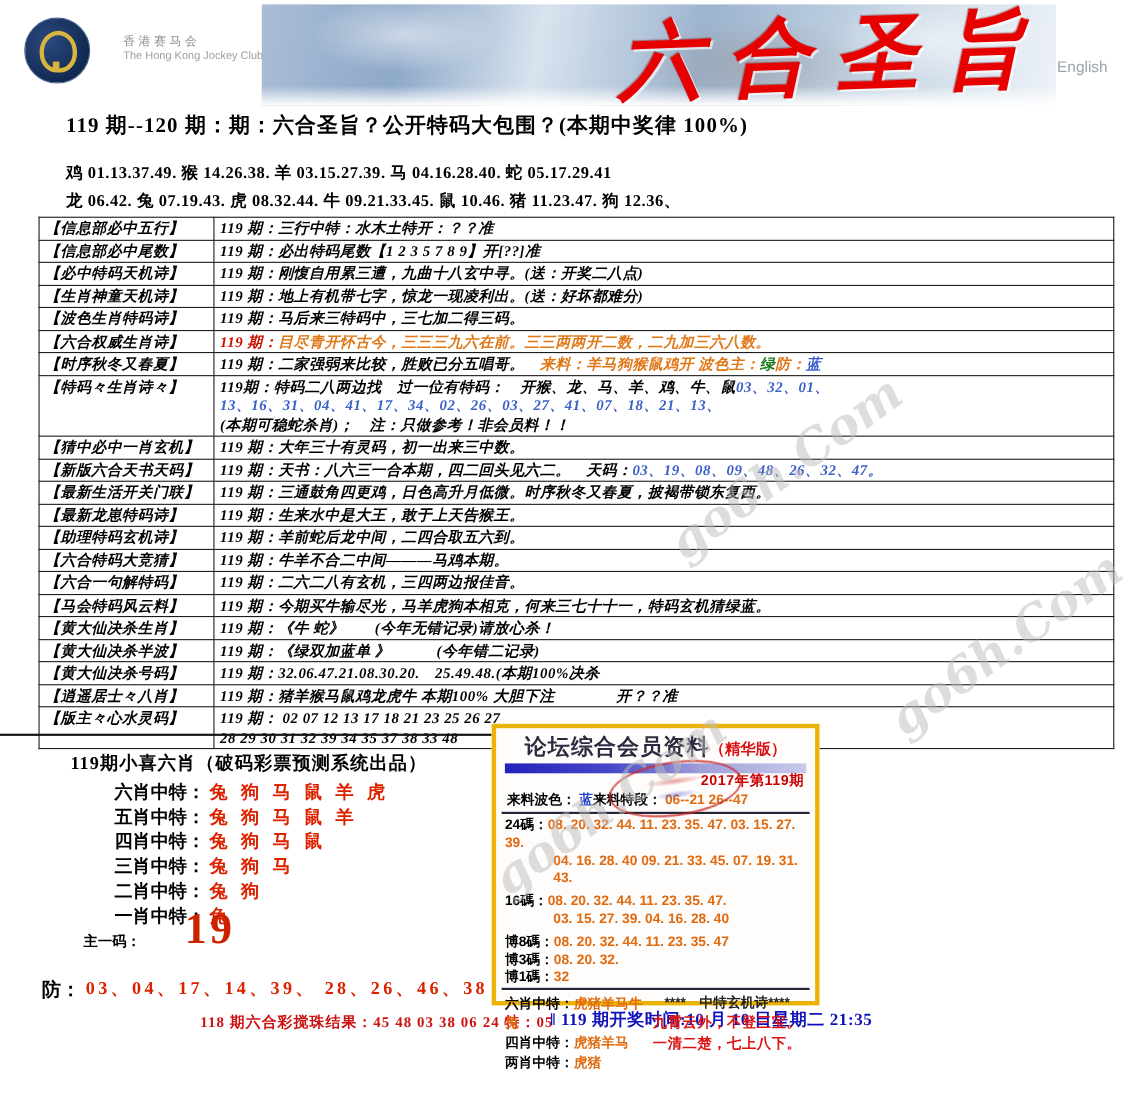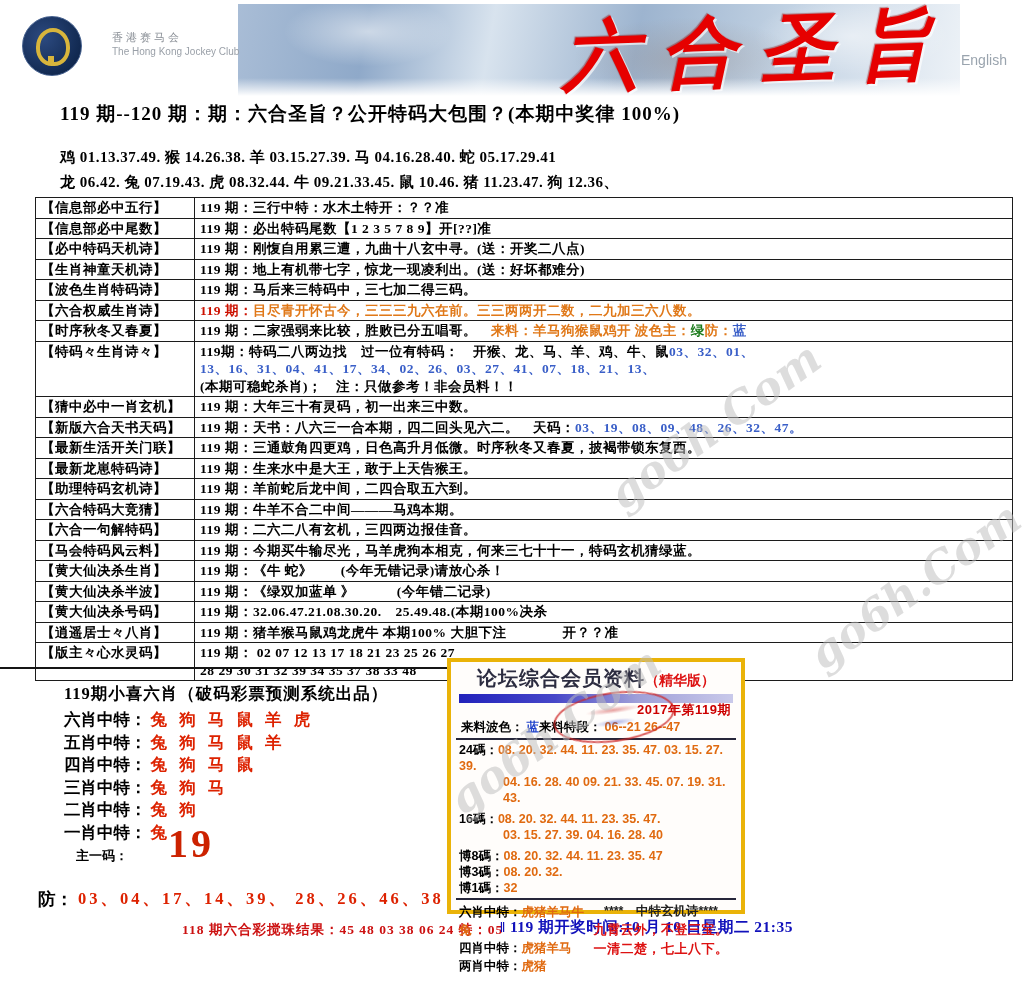--- a/index.html
+++ b/index.html
@@ -38,34 +38,34 @@
   #english-link{left:961px;top:52px;font-size:14px;color:#9aa4ae;font-family:"Liberation Sans",sans-serif;cursor:pointer;}
 
   
   #page-title{left:60px;top:101px;font-size:19px;font-weight:bold;letter-spacing:1px;}
   #zodiac1{left:60px;top:148px;font-size:15px;font-weight:bold;letter-spacing:.5px;}
   #zodiac2{left:60px;top:173px;font-size:15px;font-weight:bold;letter-spacing:.5px;}
 
   
   #predictions{left:35px;top:197px;width:978px;border-collapse:collapse;table-layout:fixed;}
   #predictions td{border:1px solid #1c1c1c;padding:1px 5px;vertical-align:top;
-     font-size:13.5px;font-weight:bold;line-height:17.5px;letter-spacing:.5px;}
+     font-size:13.5px;font-weight:bold;line-height:17.5px;letter-spacing:.5px;font-style:italic;}
   #predictions td.lbl{width:148px;}
   .rd{color:#cc1100;}
   .or{color:#e07818;}
   .bl{color:#3a5fc8;}
   .gr{color:#1a7a1a;}
 
   
   #bottom-divider{left:0;top:667px;width:447px;height:2px;background:#151515;}
 
   
   #left-subtitle{left:64px;top:683px;font-size:16.5px;font-weight:bold;letter-spacing:1px;}
   #sixiao{left:64px;top:709px;font-size:16.5px;font-weight:bold;}
-  #sixiao .row{line-height:22.5px;}
+  #sixiao .row{line-height:22.5px;margin-left:40px;}
   #sixiao .val{color:#dd2200;letter-spacing:4px;margin-left:4px;}
   #main-code-label{left:76px;top:847px;font-size:13px;font-weight:bold;}
   #main-code-value{left:168px;top:820px;font-size:40px;font-weight:bold;color:#cc2200;letter-spacing:3px;}
   #guard-label{left:38px;top:887px;font-size:17.5px;font-weight:bold;}
   #guard-value{left:78px;top:888px;font-size:16.5px;font-weight:bold;color:#dd2200;letter-spacing:3px;}
 
   
   #member-panel{left:447px;top:658px;width:290px;height:248px;border:4px solid #eab308;
      background:#fffdfb;font-family:"Liberation Sans",sans-serif;z-index:3;}
   #panel-title-row{text-align:center;margin-top:3px;white-space:nowrap;}

